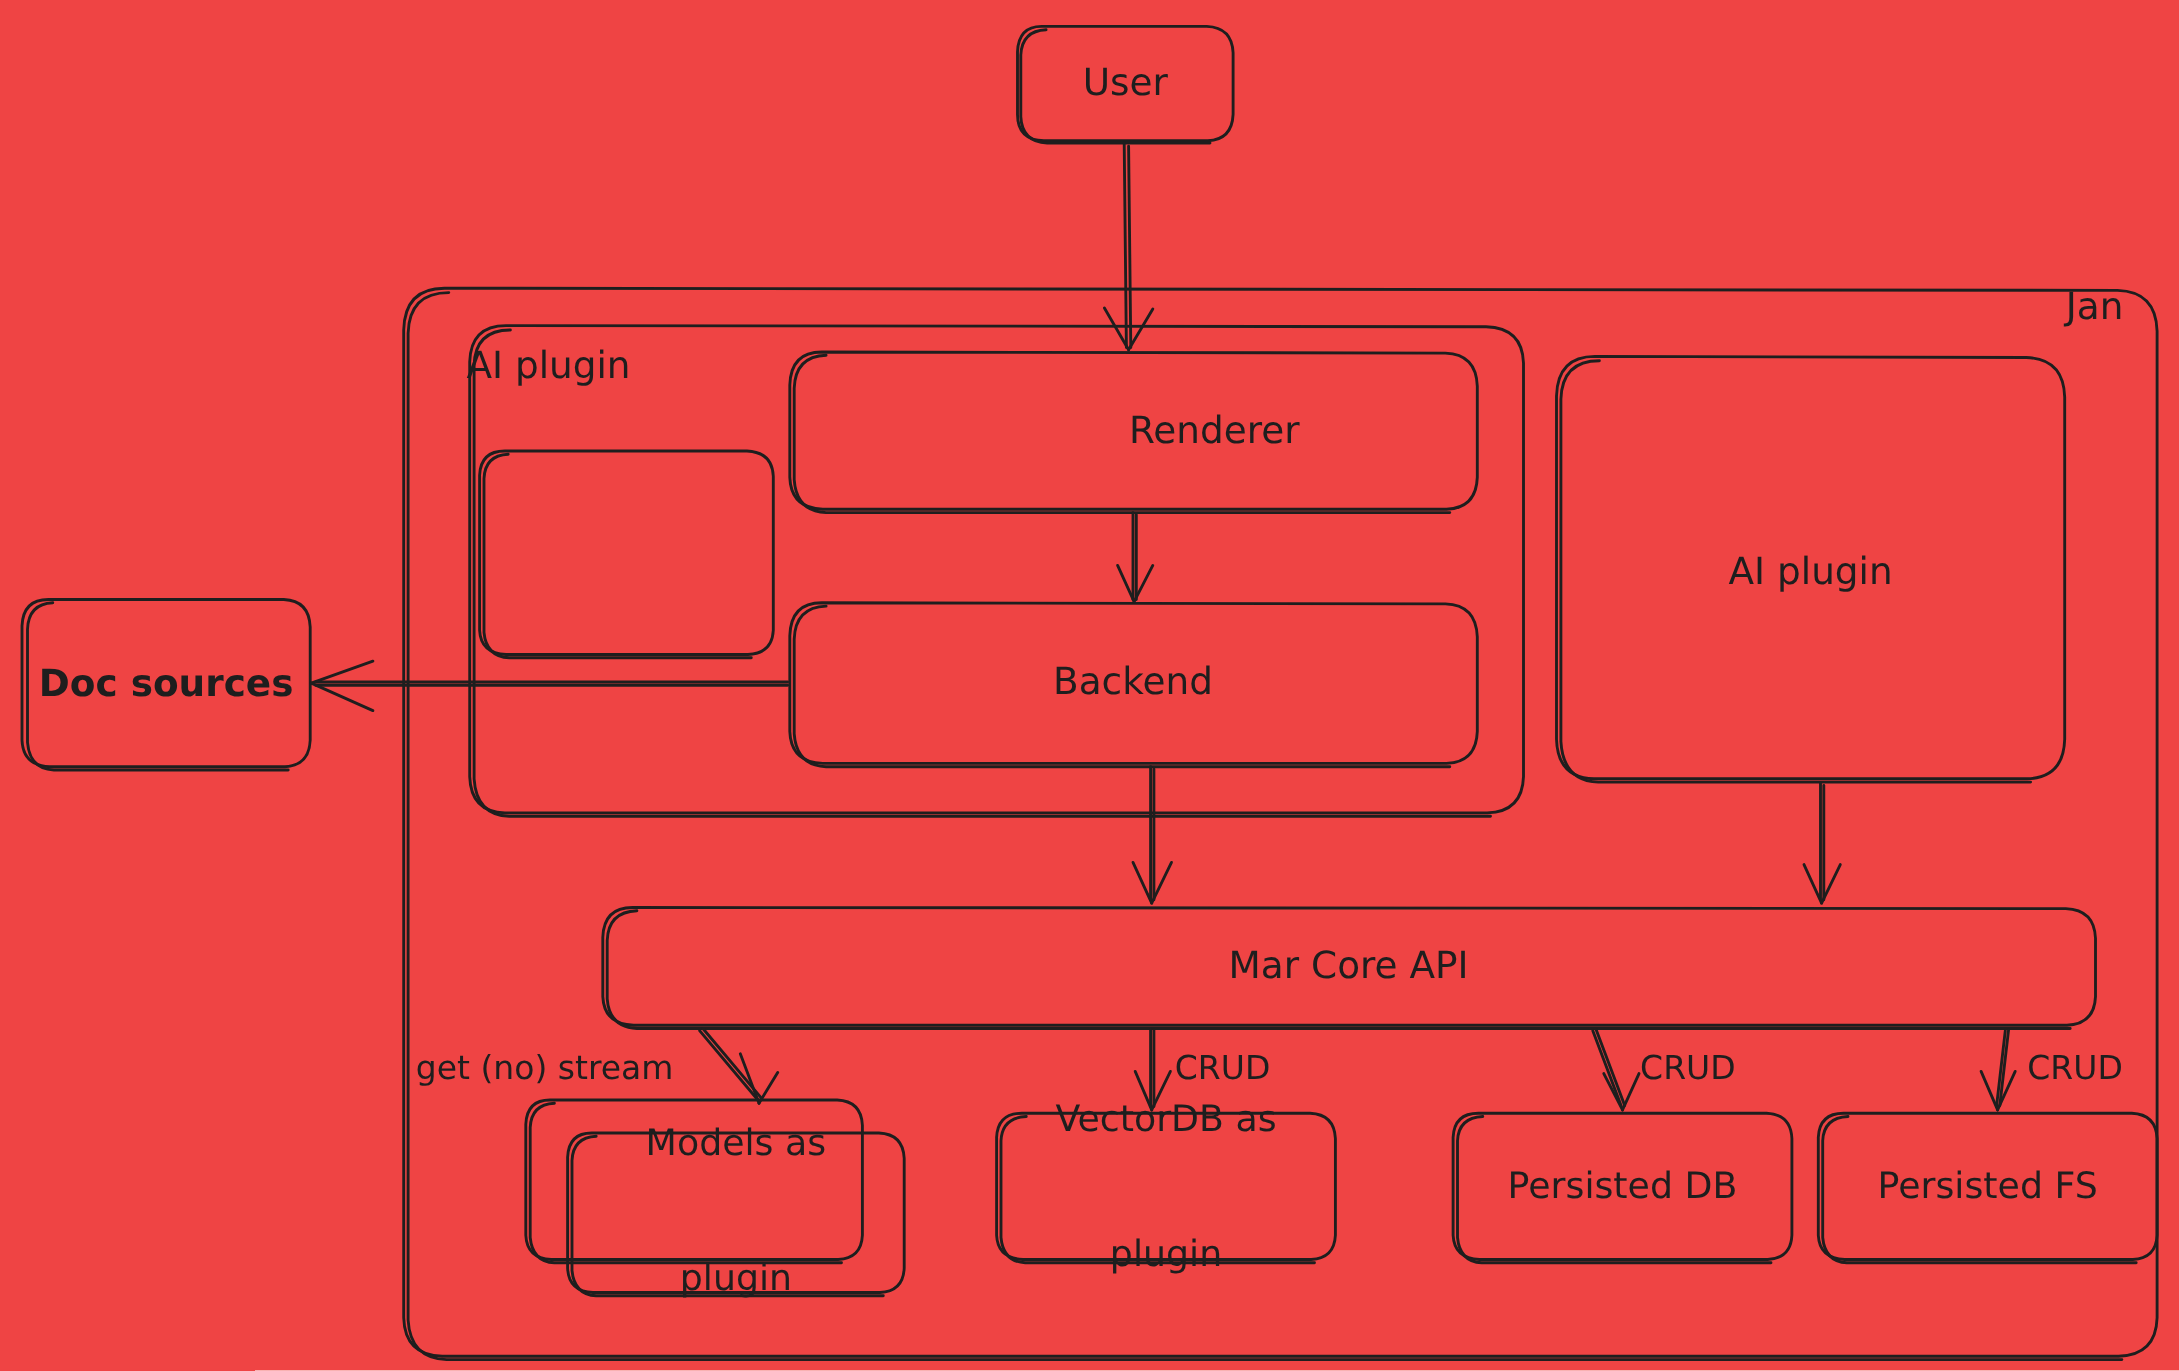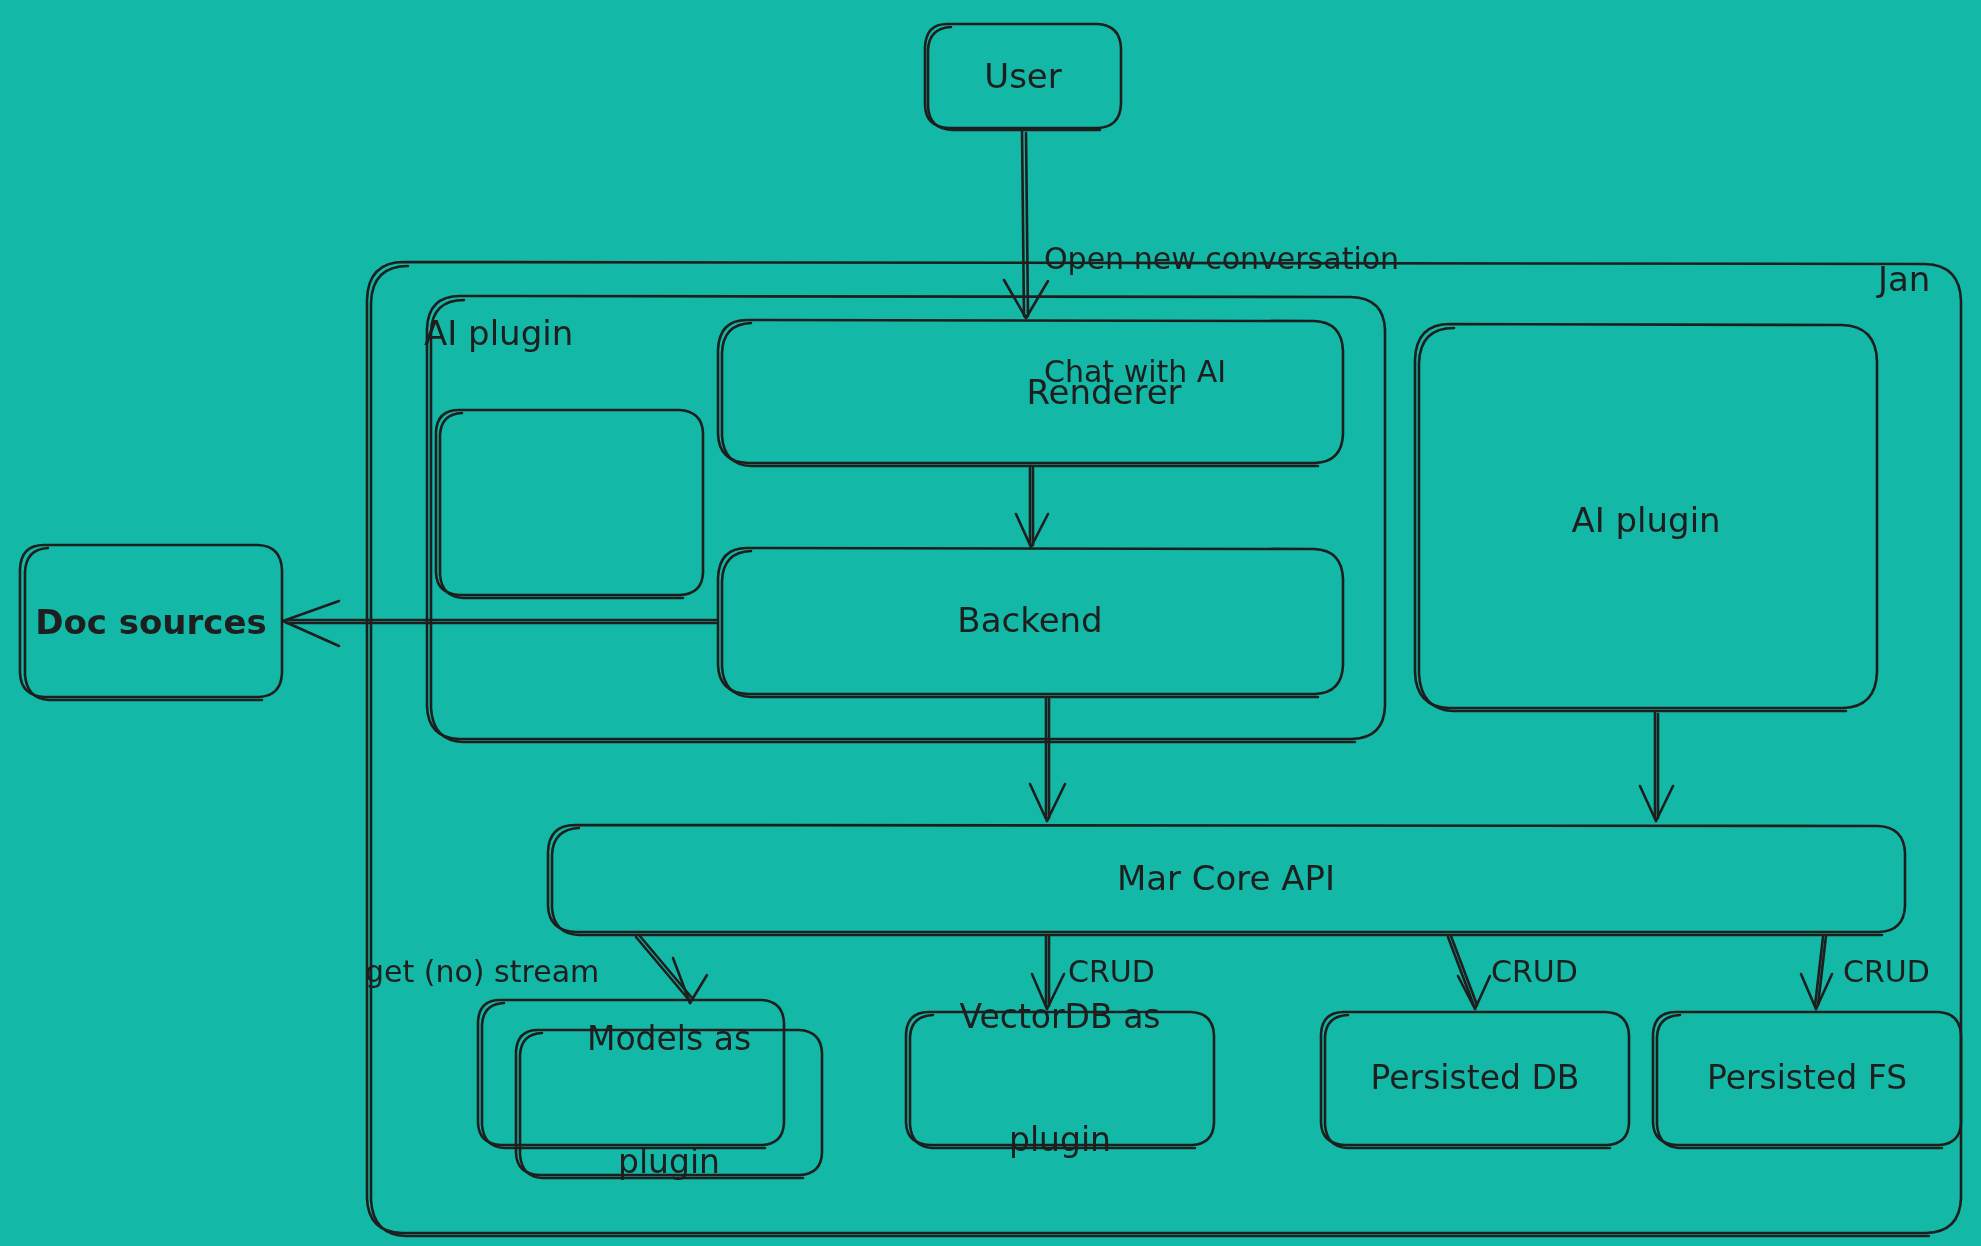--- a/index.html
+++ b/index.html
@@ -4,21 +4,21 @@
 <style>
   html, body {
     margin: 0;
     padding: 0;
     background: #ffffff;
   }
   #stage {
     position: relative;
     width: 1981px;
     height: 1246px;
-    background: #14b8a6;
+    background: #ef4444;
     overflow: hidden;
     font-family: "DejaVu Sans", sans-serif;
   }
   svg.layer {
     position: absolute;
     inset: 0;
     width: 1981px;
     height: 1246px;
   }
   .lbl {
@@ -207,26 +207,22 @@
 
   <div class="lbl small-node ctr" style="left:1060px; top:1078px;">
     <div>VectorDB as</div>
     <div>plugin</div>
   </div>
 
   <div class="lbl small-node ctr" style="left:1475px; top:1078px;">Persisted DB</div>
 
   <div class="lbl small-node ctr" style="left:1807px; top:1078px;">Persisted FS</div>
 
-  <div class="lbl edge-label" style="left:1044px; top:165px;">
-    <div>Open new conversation</div>
-    <div>Chat with AI</div>
-  </div>
-
-  <div class="lbl edge-label" style="left:365px; top:953px;">get (no) stream</div>
+
+  <div class="lbl edge-label" style="left:378px; top:953px;">get (no) stream</div>
 
   <div class="lbl edge-label" style="left:1068px; top:953px;">CRUD</div>
 
   <div class="lbl edge-label" style="left:1491px; top:953px;">CRUD</div>
 
   <div class="lbl edge-label" style="left:1843px; top:953px;">CRUD</div>
 
 </div>
 
 </body></html>

